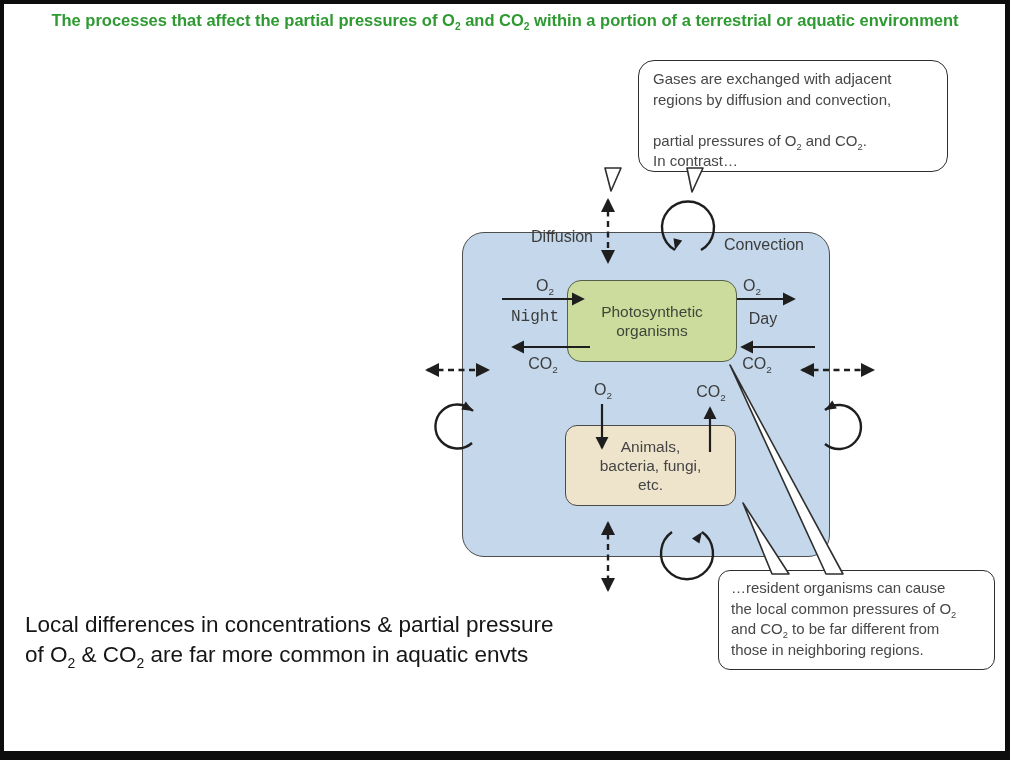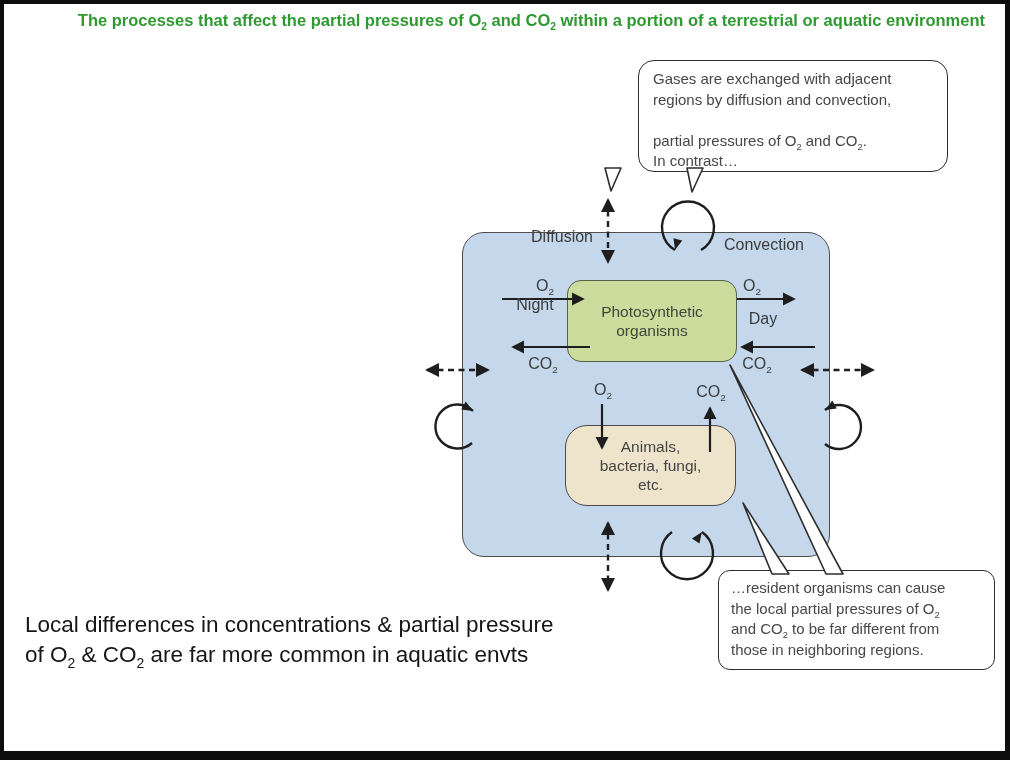--- a/index.html
+++ b/index.html
@@ -13,21 +13,21 @@
   }
   .frame-border {
     position: absolute; inset: 0;
     border: 4px solid #0d0d0d;
     border-right-width: 5px;
     border-bottom-width: 9px;
     z-index: 10; pointer-events: none;
   }
   .title {
     position: absolute; left: 25px; top: 11px; width: 960px;
-    text-align: right;
+    text-align: center;
     font-size: 16.5px; font-weight: bold; color: #2f9a32;
     letter-spacing: 0px;
   }
   sub { font-size: 0.62em; line-height: 0; }
   .env-box {
     position: absolute; left: 462px; top: 232px; width: 368px; height: 325px;
     background: #c4d7eb; border: 1.5px solid #4d4d4d; border-radius: 22px;
     z-index: 1;
   }
   .inner-box {
@@ -35,21 +35,21 @@
     display: flex; align-items: center; justify-content: center;
     text-align: center; color: #3f453a;
     font-size: 15.5px; line-height: 19px;
   }
   .photo-box {
     left: 567px; top: 280px; width: 170px; height: 82px;
     background: #ccdc9c; border: 1.6px solid #55604a; border-radius: 14px;
   }
   .animals-box {
     left: 565px; top: 425px; width: 171px; height: 81px;
-    background: #eee3cb; border: 1.6px solid #4a4a4a; border-radius: 22px;
+    background: #eee3cb; border: 1.6px solid #4a4a4a; border-radius: 12px;
     color: #454545;
   }
   svg.arrows { position: absolute; left: 0; top: 0; z-index: 4; }
   svg.tails  { position: absolute; left: 0; top: 0; z-index: 7; pointer-events: none; }
   .dlabel {
     position: absolute; z-index: 6; text-align: center;
     font-size: 16px; color: #3c3c3c; line-height: 18px;
   }
   .bubble {
     position: absolute; z-index: 5;
@@ -112,35 +112,35 @@
       <line x1="815" y1="347" x2="742" y2="347" marker-end="url(#arr)"></line>
       <line x1="602" y1="404" x2="602" y2="448" marker-end="url(#arr)"></line>
       <line x1="710" y1="452" x2="710" y2="408" marker-end="url(#arr)"></line>
     </g>
   </svg>
 
   <div class="dlabel" style="left:516px; top:228px; width:92px;">Diffusion</div>
   <div class="dlabel" style="left:714px; top:236px; width:100px;">Convection</div>
 
   <div class="dlabel" style="left:526px; top:277px; width:38px;"><span>O</span><sub>2</sub></div>
-  <div class="dlabel" style="left:503px; top:296px; width:64px;">Night</div>
+  <div class="dlabel" style="left:503px; top:308px; width:64px;font-family:Liberation Mono, monospace;">Night</div>
   <div class="dlabel" style="left:518px; top:355px; width:50px;"><span>CO</span><sub>2</sub></div>
 
   <div class="dlabel" style="left:733px; top:277px; width:38px;"><span>O</span><sub>2</sub></div>
   <div class="dlabel" style="left:731px; top:310px; width:64px;">Day</div>
   <div class="dlabel" style="left:732px; top:355px; width:50px;"><span>CO</span><sub>2</sub></div>
 
   <div class="dlabel" style="left:584px; top:381px; width:38px;"><span>O</span><sub>2</sub></div>
   <div class="dlabel" style="left:686px; top:383px; width:50px;"><span>CO</span><sub>2</sub></div>
 
   <div class="bubble top">
     <div><span>Gases are exchanged with adjacent</span><br><span>regions by diffusion and convection,</span><br><br><span>partial pressures of O</span><sub>2</sub><span> and CO</span><sub>2</sub><span>.</span><br><span>In contrast…</span></div>
   </div>
   <div class="bubble bottom">
-    <div><span>…resident organisms can cause</span><br><span>the local partial pressures of O</span><sub>2</sub><br><span>and CO</span><sub>2</sub><span> to be far different from</span><br><span>those in neighboring regions.</span></div>
+    <div><span>…resident organisms can cause</span><br><span>the local common pressures of O</span><sub>2</sub><br><span>and CO</span><sub>2</sub><span> to be far different from</span><br><span>those in neighboring regions.</span></div>
   </div>
 
   <svg class="tails" width="1010" height="760" viewBox="0 0 1010 760">
     <g fill="#ffffff" stroke="#2e2e2e" stroke-width="1.6" stroke-linejoin="round">
       <polygon points="605,168 621,168 611,191"></polygon>
       <polygon points="687,168 703,168 692,192"></polygon>
       <polygon points="730,365 826,574 843,574"></polygon>
       <polygon points="743,503 772,574 789,574"></polygon>
     </g>
   </svg>

